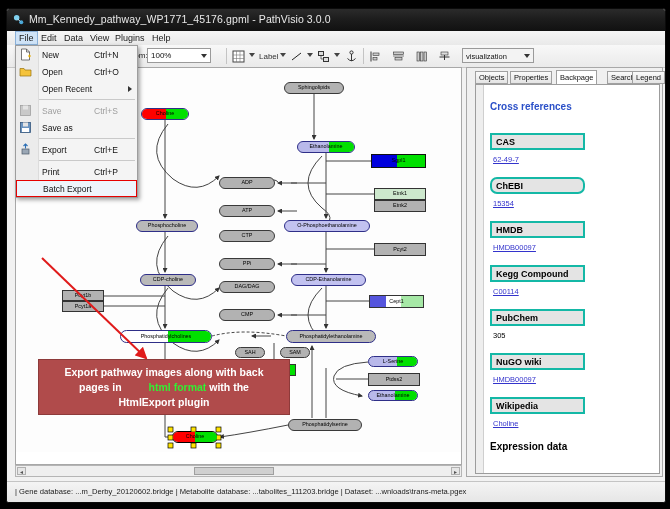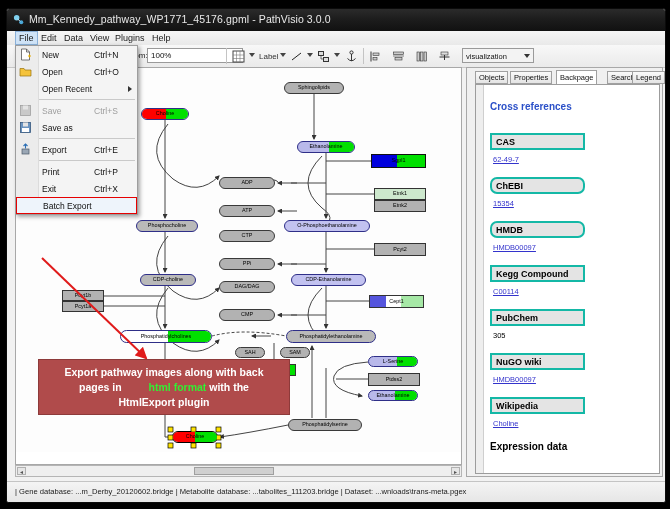--- a/index.html
+++ b/index.html
@@ -27,21 +27,21 @@
              padding:0 3px;line-height:12px;cursor:default;}
   .menu-item.open{background:#cfe3f7;border:1px solid #8ab0d8;
                   box-sizing:border-box;top:0;height:14px;line-height:13px;}
 
   
   .toolbar{position:absolute;left:0;top:36px;width:658px;height:22px;
            background:linear-gradient(180deg,#f8f8f8,#eaeaea);
            border-bottom:1px solid #c8c8c8;}
   .tb-sep{position:absolute;top:3px;width:1px;height:16px;background:#c4c4c4;}
   .zoom-lbl{position:absolute;left:118px;top:6px;font-size:8px;color:#222;}
-  .zoom-box{position:absolute;left:140px;top:3px;width:96px;height:15px;
+  .zoom-box{position:absolute;left:140px;top:3px;width:64px;height:15px;
             background:#fff;border:1px solid #9a9a9a;box-sizing:border-box;}
   .zoom-val{position:absolute;left:3px;top:2px;font-size:8px;color:#111;}
   .cb-arrow{position:absolute;right:3px;top:5px;width:0;height:0;
             border-left:3px solid transparent;border-right:3px solid transparent;
             border-top:4px solid #333;}
   .tb-btn{position:absolute;top:4px;height:14px;display:flex;align-items:center;}
   .tb-glyph{font-size:8px;color:#333;}
   .tb-mini{position:absolute;top:8px;width:0;height:0;
            border-left:3px solid transparent;border-right:3px solid transparent;
            border-top:4px solid #444;}
@@ -465,21 +465,21 @@
         <div class="xbox" style="top:48px;">
             <span>CAS</span>
           </div>
         <div class="xval" style="top:70px;">62-49-7</div>
 
         <div class="xbox" style="top:92px;border-radius:7px;">
             <span>ChEBI</span>
           </div>
         <div class="xval" style="top:114px;">15354</div>
 
-        <div class="xbox" style="top:136px;border-radius:7px;">
+        <div class="xbox" style="top:136px;">
             <span>HMDB</span>
           </div>
         <div class="xval" style="top:158px;">HMDB00097</div>
 
         <div class="xbox" style="top:180px;">
             <span>Kegg Compound</span>
           </div>
         <div class="xval" style="top:202px;">C00114</div>
 
         <div class="xbox" style="top:224px;">
@@ -564,24 +564,20 @@
         <span class="dd-key">Ctrl+E</span>
       </div>
 
       <div class="dd-sep"></div>
 
       <div class="dd-row">
         <span class="dd-lbl">Print</span>
         <span class="dd-key">Ctrl+P</span>
       </div>
 
-      <div class="dd-row">
-        <span class="dd-lbl">Exit</span>
-        <span class="dd-key">Ctrl+X</span>
-      </div>
 
       <div class="dd-row dd-hl">
         <span class="dd-lbl">Batch Export</span>
       </div>
     </div>
 
   </div>
 </div>
 
 </body></html>

